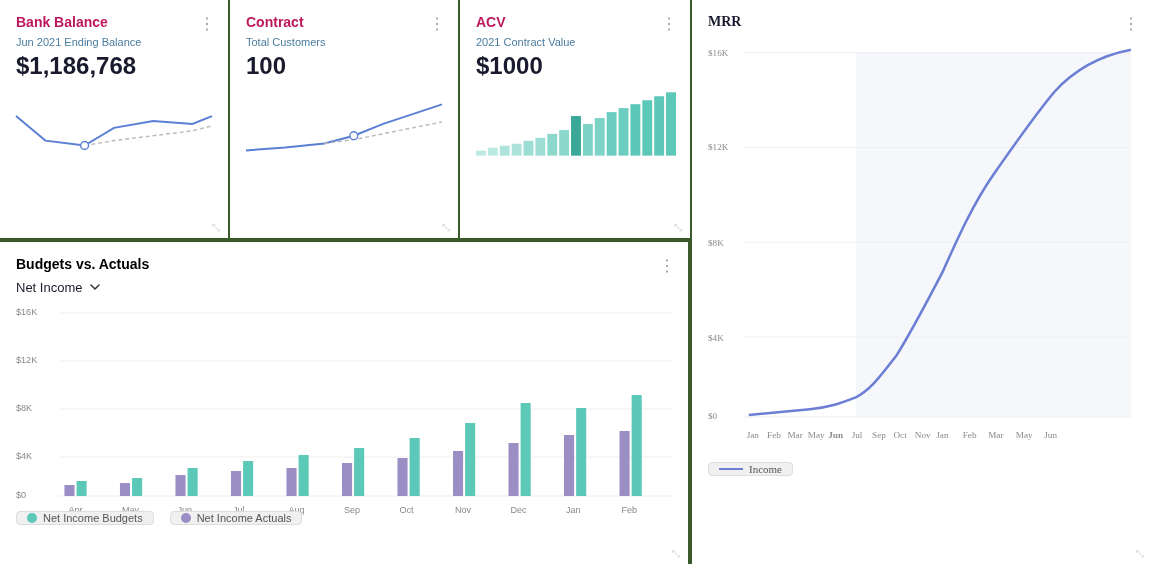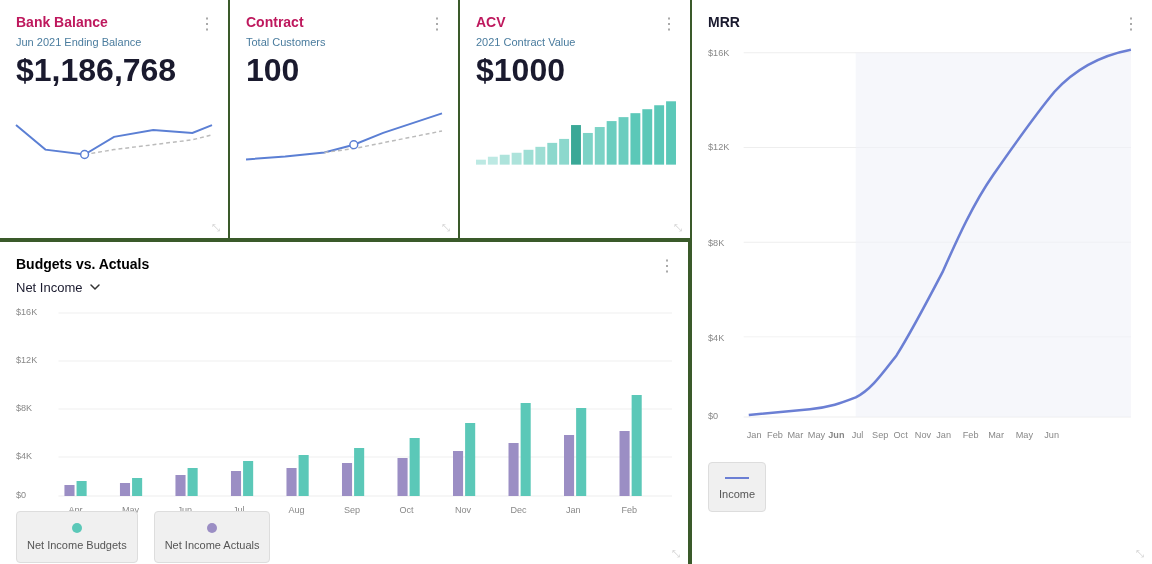--- a/index.html
+++ b/index.html
@@ -37,21 +37,21 @@
       font-weight: 600;
       color: #be185d;
       margin-bottom: 6px;
     }
     .card-subtitle {
       font-size: 11px;
       color: #4a7c9e;
       margin-bottom: 4px;
     }
     .card-value {
-      font-size: 32px;
+      font-size: 24px;
       font-weight: 700;
       color: #1a1a2e;
       margin-bottom: 6px;
     }
     .card-menu {
       position: absolute;
       top: 14px;
       right: 12px;
       color: #999;
       font-size: 16px;
@@ -75,20 +75,21 @@
 
     
     .mrr-card {
       grid-column: 2;
       grid-row: 1 / 3;
       background: #fff;
       border-left: 2px solid #3a5a2a;
       padding: 14px 16px 10px;
       position: relative;
       overflow: hidden;
+      font-family: Liberation Serif, serif;
     }
     .mrr-title {
       font-size: 14px;
       font-weight: 600;
       color: #1a1a2e;
       margin-bottom: 8px;
     }
     .mrr-menu {
       position: absolute;
       top: 14px;
@@ -155,22 +156,21 @@
     }
     .legend-item {
       display: flex;
       align-items: center;
       gap: 6px;
       font-size: 11px;
       color: #555;
       background: #f0f0f0;
       border: 1px solid #ddd;
       border-radius: 4px;
-      padding: 11px 10px;
-      flex-direction: column;
+      padding: 0 10px;
     }
     .legend-dot {
       width: 10px;
       height: 10px;
       border-radius: 50%;
     }
 
     
     svg { overflow: visible; }
     .axis-label {

